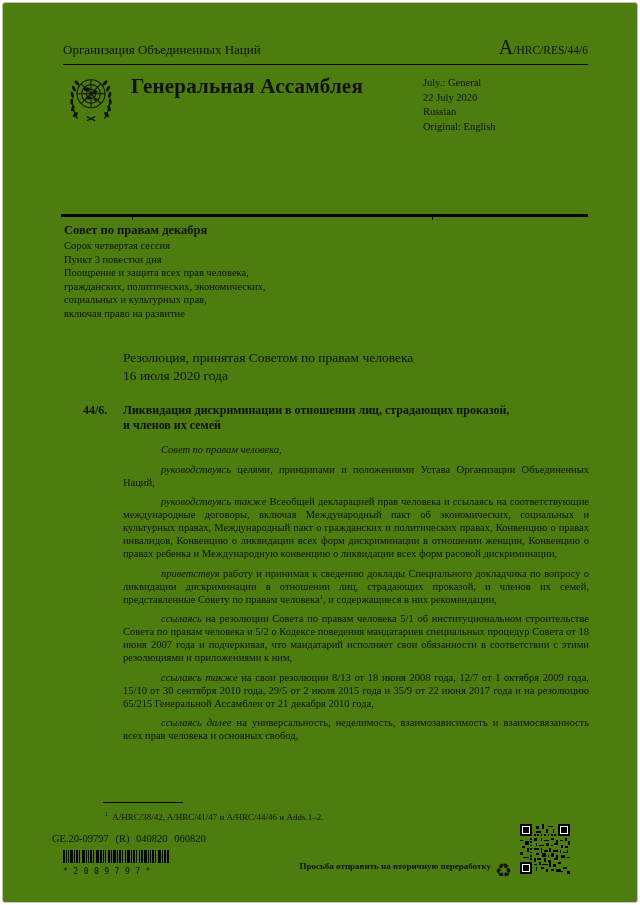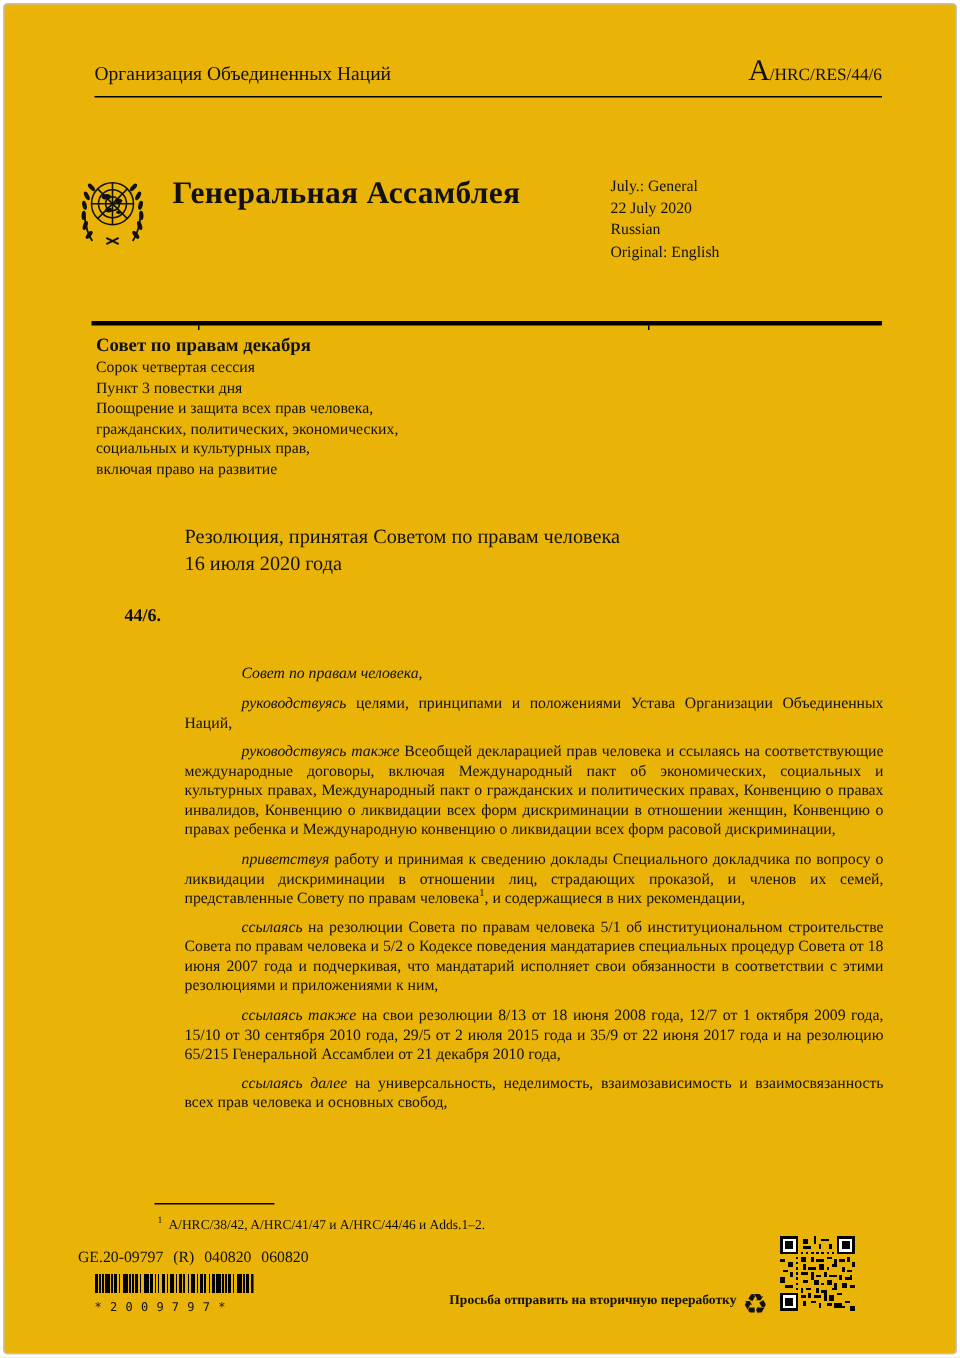--- a/index.html
+++ b/index.html
@@ -1,33 +1,33 @@
 <!DOCTYPE html>
 <html lang="ru"><head>
 <meta charset="utf-8">
 <style>
   html,body{margin:0;padding:0;background:#ffffff;}
   .page{
     position:relative;width:636px;height:901px;margin:2px;
-    border:1px solid #c2c2c2;border-radius:3px;background:#eab308;
+    border:1px solid #c2c2c2;border-radius:3px;background:#4d7c0f;
     box-sizing:border-box;color:#111;
     font-family:"Liberation Serif","DejaVu Serif",serif;
     overflow:hidden;
   }
   
   .header-row{
     position:absolute;top:33px;left:60px;width:525px;
     display:flex;justify-content:space-between;align-items:baseline;
     border-bottom:1.5px solid #000;padding-bottom:5px;
   }
   .org-name{font-size:13px;}
   .doc-symbol{white-space:nowrap;}
   .doc-symbol .big-a{font-size:20px;}
   .doc-symbol .rest{font-size:11.5px;}
-  .masthead{position:absolute;top:68px;left:44px;width:525px;display:flex;margin-top:42px;}
+  .masthead{position:absolute;top:68px;left:60px;width:525px;display:flex;}
   .emblem{width:56px;height:56px;flex:0 0 56px;margin-right:12px;}
   .assembly-title{font-size:21px;font-weight:bold;padding-top:3px;letter-spacing:.2px;}
   .distr-block{margin-left:auto;width:165px;font-size:10.5px;line-height:14.5px;padding-top:5px;}
   
   .rule-thick{position:absolute;top:211px;left:58px;width:527px;height:2.5px;background:#000;}
   .rule-thick .tick{position:absolute;top:2.5px;width:1px;height:3px;background:#000;}
   
   .session{position:absolute;top:219px;left:61px;width:420px;}
   .council{font-size:12.5px;font-weight:bold;line-height:16px;margin-bottom:1px;}
   .sess-line{font-size:10.5px;line-height:13.5px;}
@@ -122,20 +122,21 @@
     <div class="sess-line bold">включая право на развитие</div>
   </div>
 
   <div class="res-title">
     <div>Резолюция, принятая Советом по правам человека</div>
     <div>16 июля 2020 года</div>
   </div>
 
   <div class="res-heading">
     <div class="res-number">44/6.</div>
+    <div class="res-subject">Ликвидация дискриминации в отношении лиц, страдающих проказой, и членов их семей</div>
   </div>
 
   <div class="preamble">
       <p class="para"><span class="it">Совет по правам человека,</span></p>
       <p class="para"><span class="it">руководствуясь</span><span> целями, принципами и положениями Устава Организации Объединенных Наций,</span></p>
       <p class="para"><span class="it">руководствуясь также</span><span> Всеобщей декларацией прав человека и ссылаясь на соответствующие международные договоры, включая Международный пакт об экономических, социальных и культурных правах, Международный пакт о гражданских и политических правах, Конвенцию о правах инвалидов, Конвенцию о ликвидации всех форм дискриминации в отношении женщин, Конвенцию о правах ребенка и Международную конвенцию о ликвидации всех форм расовой дискриминации,</span></p>
       <p class="para"><span class="it">приветствуя</span><span> работу и принимая к сведению доклады Специального докладчика по вопросу о ликвидации дискриминации в отношении лиц, страдающих проказой, и членов их семей, представленные Совету по правам человека</span><sup>1</sup><span>, и содержащиеся в них рекомендации,</span></p>
       <p class="para"><span class="it">ссылаясь</span><span> на резолюции Совета по правам человека 5/1 об институциональном строительстве Совета по правам человека и 5/2 о Кодексе поведения мандатариев специальных процедур Совета от 18 июня 2007 года и подчеркивая, что мандатарий исполняет свои обязанности в соответствии с этими резолюциями и приложениями к ним,</span></p>
       <p class="para"><span class="it">ссылаясь также</span><span> на свои резолюции 8/13 от 18 июня 2008 года, 12/7 от 1 октября 2009 года, 15/10 от 30 сентября 2010 года, 29/5 от 2 июля 2015 года и 35/9 от 22 июня 2017 года и на резолюцию 65/215 Генеральной Ассамблеи от 21 декабря 2010 года,</span></p>
       <p class="para"><span class="it">ссылаясь далее</span><span> на универсальность, неделимость, взаимозависимость и взаимосвязанность всех прав человека и основных свобод,</span></p>

